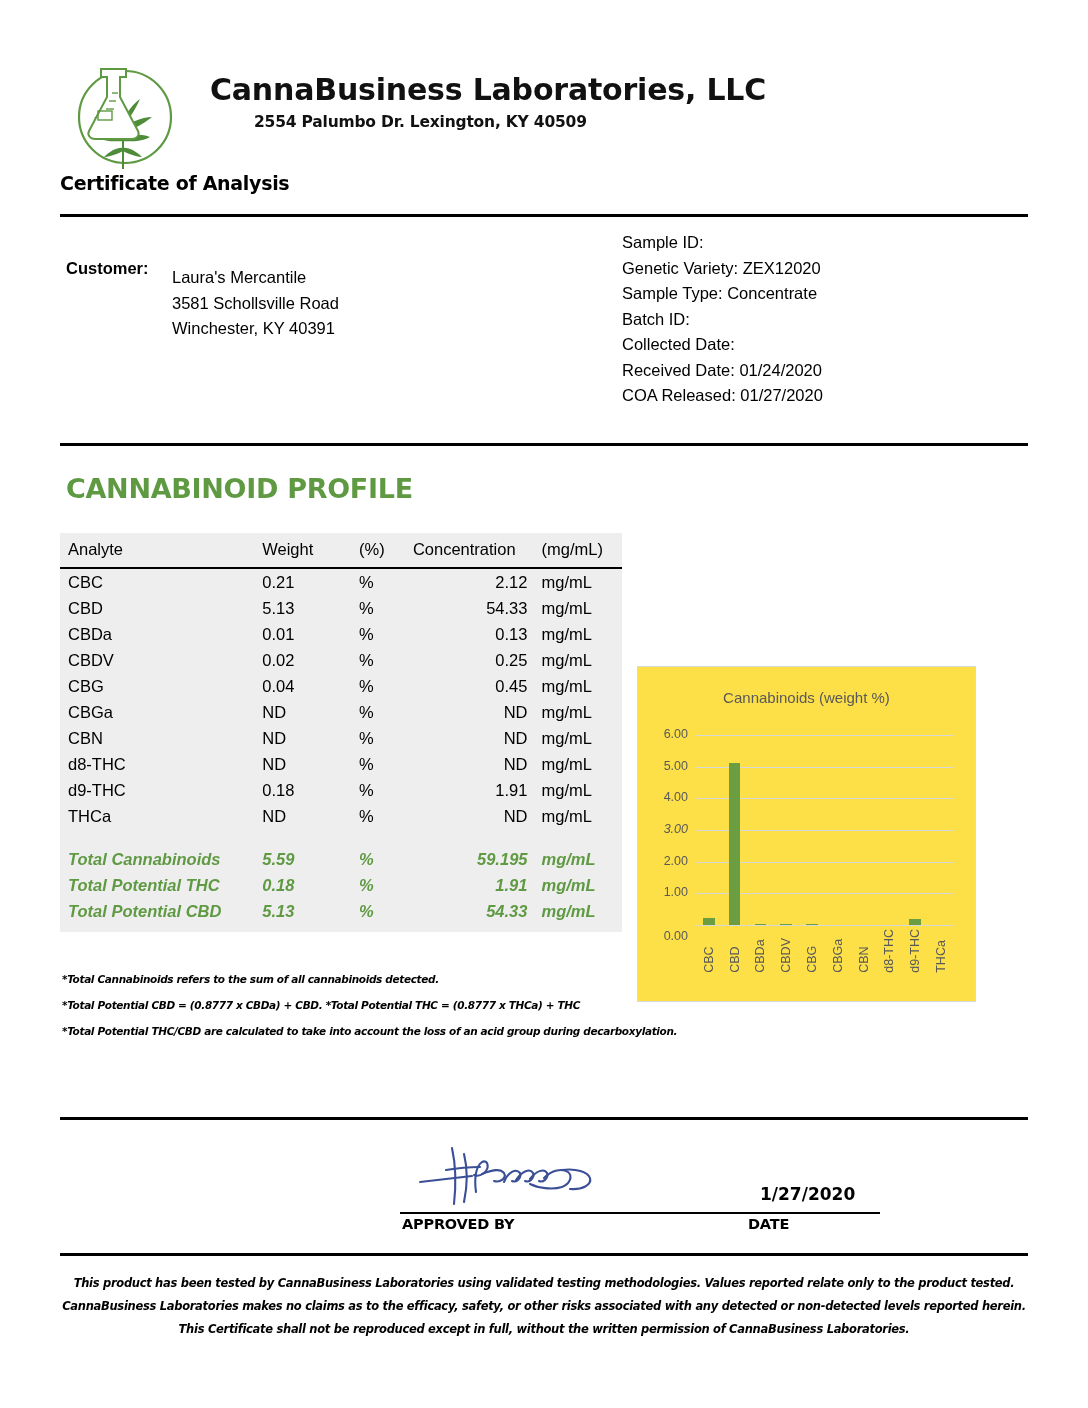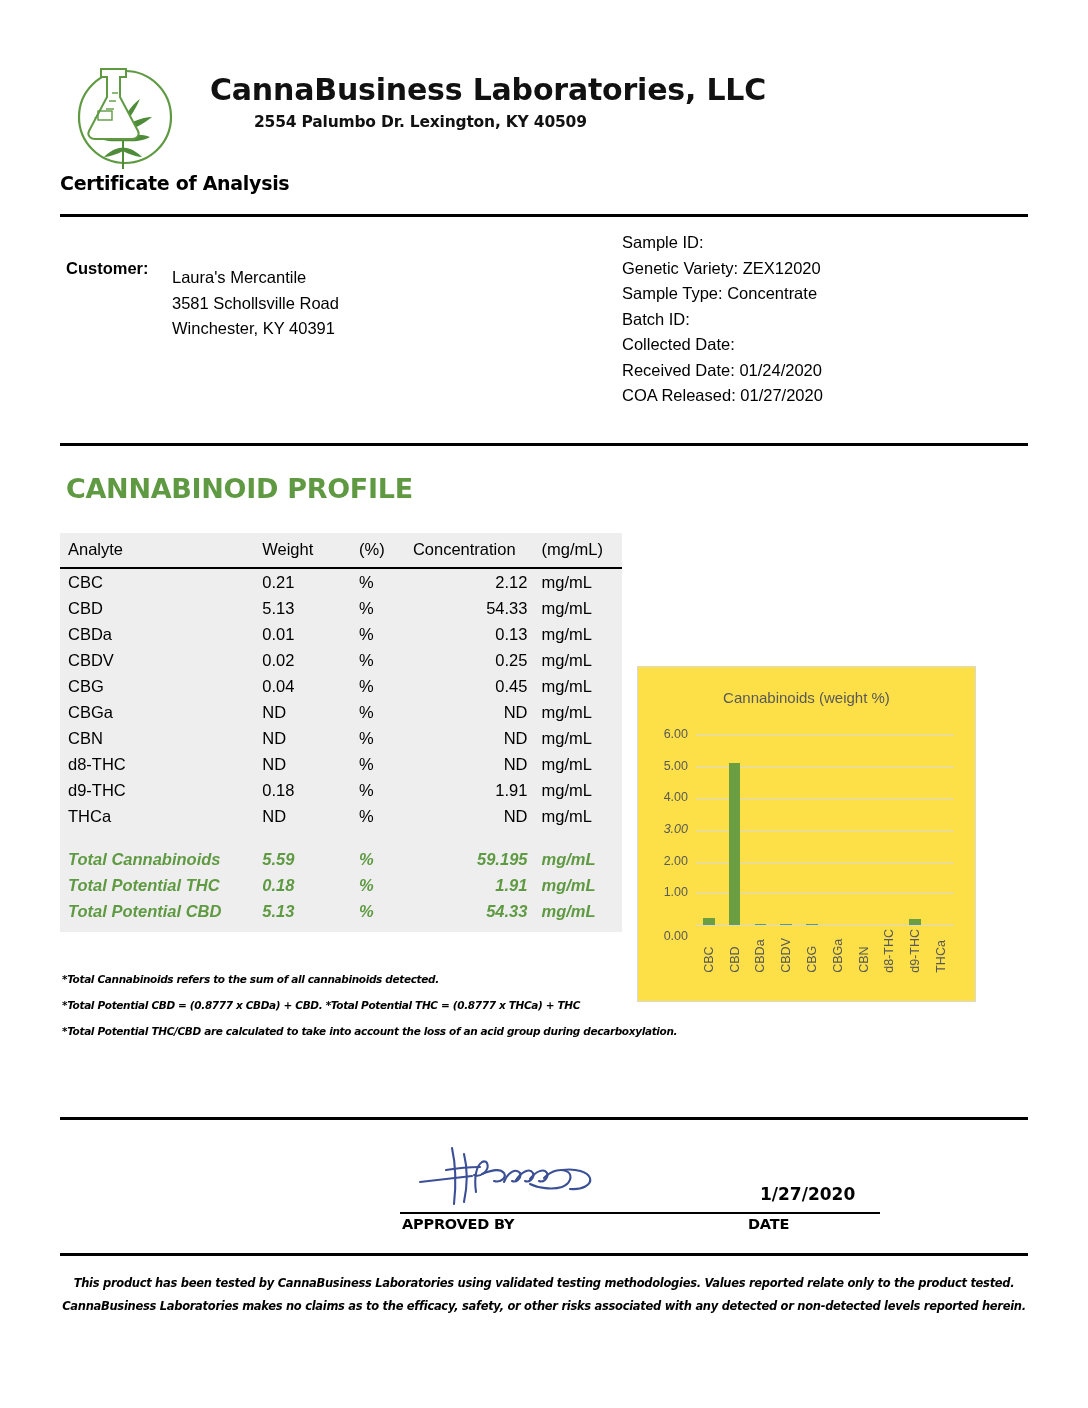--- a/index.html
+++ b/index.html
@@ -400,15 +400,16 @@
     <div class="sig-line"></div>
     <div class="sig-cap1">APPROVED BY</div>
     <div class="sig-cap2">DATE</div>
   </div>
 
   <div class="rule rule-4"></div>
 
   <div class="disclaimer">
       <div>This product has been tested by CannaBusiness Laboratories using validated testing methodologies. Values reported relate only to the product tested.</div>
       <div>CannaBusiness Laboratories makes no claims as to the efficacy, safety, or other risks associated with any detected or non-detected levels reported herein.</div>
+      <div>This Certificate shall not be reproduced except in full, without the written permission of CannaBusiness Laboratories.</div>
     </div>
 
 </div>
 
 </body></html>

